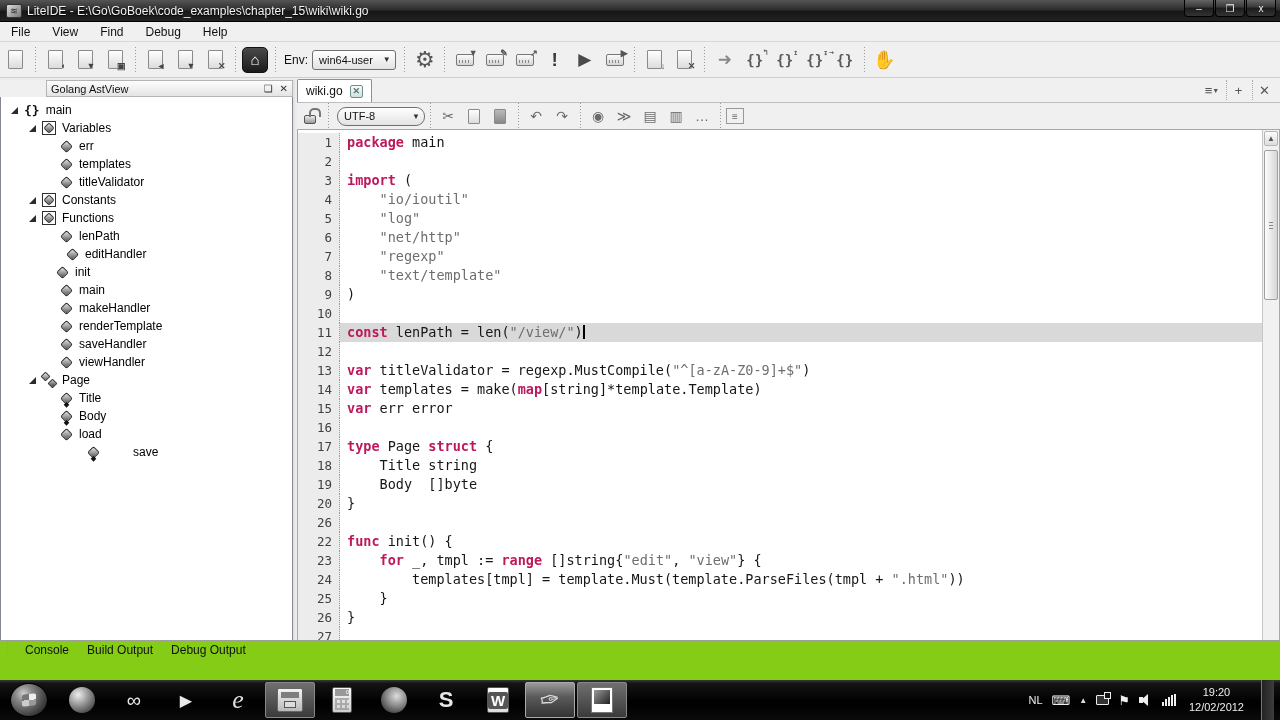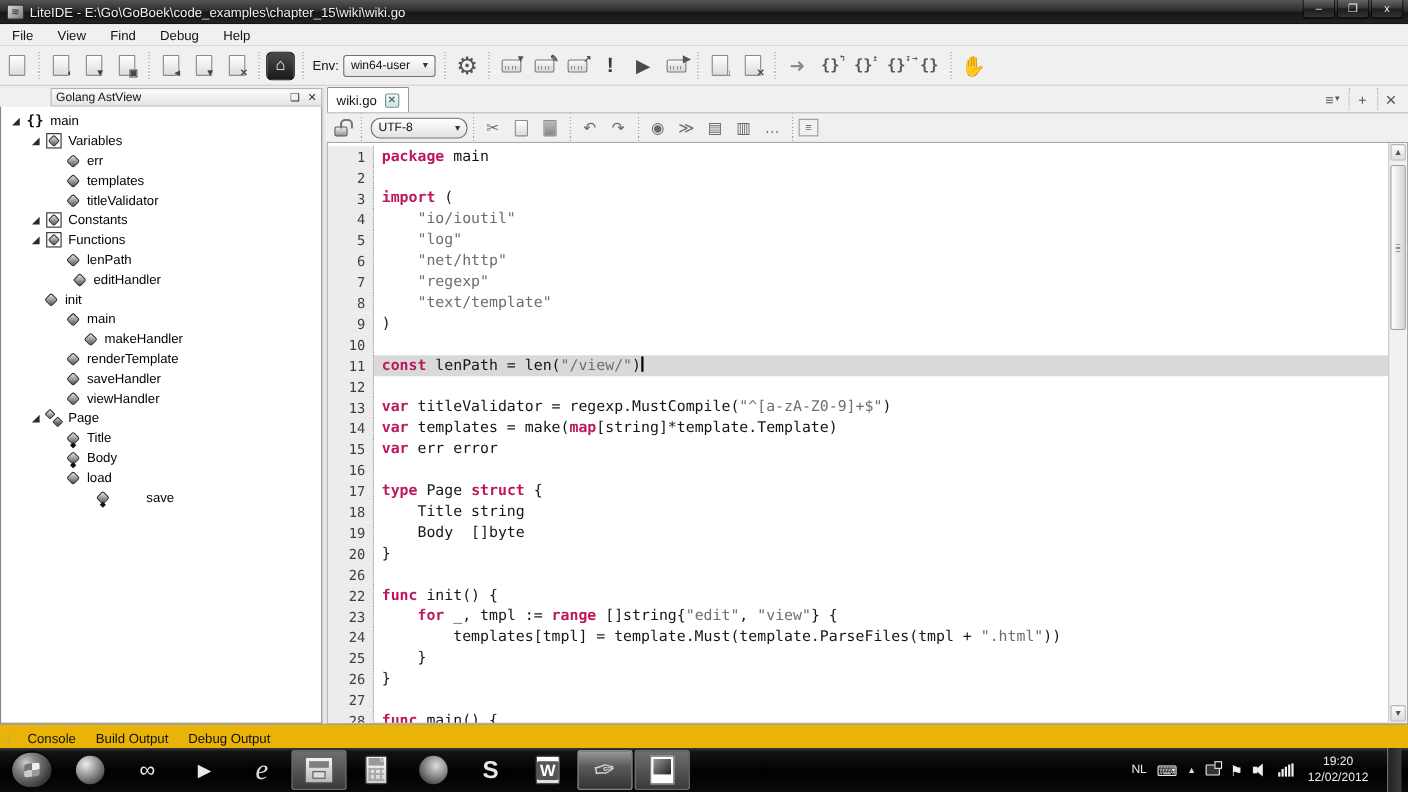--- a/index.html
+++ b/index.html
@@ -120,22 +120,22 @@
   .sb-arrow { position:absolute; left:1px; right:1px; height:15px; display:flex; align-items:center;
     justify-content:center; font-size:8px; color:#555; background:linear-gradient(#fdfdfd,#dcdcdc);
     border:1px solid #b5b5b5; border-radius:2px; }
   .sb-up { top:1px; } .sb-down { bottom:1px; }
   #sb-thumb { position:absolute; left:1px; right:1px; top:20px; height:150px;
     background:linear-gradient(90deg,#fdfdfd,#d6d6d6); border:1px solid #9f9f9f; border-radius:2px; }
   #sb-thumb::after { content:""; position:absolute; left:4px; right:4px; top:50%; height:7px; margin-top:-3px;
     background-image:repeating-linear-gradient(#8a8a8a 0 1px, transparent 1px 3px); }
 
   
-  #outputbar { position:absolute; left:0; right:0; bottom:40px; height:22px; background:#eab308;
-    border-top:1px solid #9f9f9f; display:flex; align-items:flex-end; font-size:12px; color:#111; }
+  #outputbar { position:absolute; left:0; right:0; bottom:40px; height:40px; background:#84cc16;
+    border-top:1px solid #9f9f9f; display:flex; align-items:flex-start; font-size:12px; color:#111; }
   #outputbar .grip { width:5px; height:14px; margin:0 6px 0 5px;
     background-image:repeating-linear-gradient(#9a9a9a 0 1px, transparent 1px 3px);
     background-size:1px 100%; background-repeat:no-repeat; background-position:center; }
   .out-tab { padding:2px 9px; }
 
   
   #taskbar { position:absolute; left:0; right:0; bottom:0; height:40px;
     background:linear-gradient(#3a3a3a 0,#141414 8%,#000 55%,#0a0a0a); display:flex; align-items:center; }
   #start-orb { width:38px; height:34px; margin:0 8px 0 10px; border-radius:50%;
     background:radial-gradient(circle at 35% 30%, #cfcfcf 0%, #8a8a8a 25%, #3d3d3d 70%, #111 100%);
@@ -355,31 +355,31 @@
         <div class="trow" style="padding-left: 46px;">
           <span class="exp-spacer"></span>
           <span class="dm"></span>
           <span>lenPath</span>
         </div>
         <div class="trow" style="padding-left: 52px;">
           <span class="exp-spacer"></span>
           <span class="dm"></span>
           <span>editHandler</span>
         </div>
-        <div class="trow" style="padding-left: 26px;">
+        <div class="trow" style="padding-left: 42px;">
           <span class="exp-spacer"></span>
           <span class="dm"></span>
           <span>init</span>
         </div>
         <div class="trow" style="padding-left: 46px;">
           <span class="exp-spacer"></span>
           <span class="dm"></span>
           <span>main</span>
         </div>
-        <div class="trow" style="padding-left: 62px;">
+        <div class="trow" style="padding-left: 46px;">
           <span class="exp-spacer"></span>
           <span class="dm"></span>
           <span>makeHandler</span>
         </div>
         <div class="trow" style="padding-left: 46px;">
           <span class="exp-spacer"></span>
           <span class="dm"></span>
           <span>renderTemplate</span>
         </div>
         <div class="trow" style="padding-left: 46px;">

